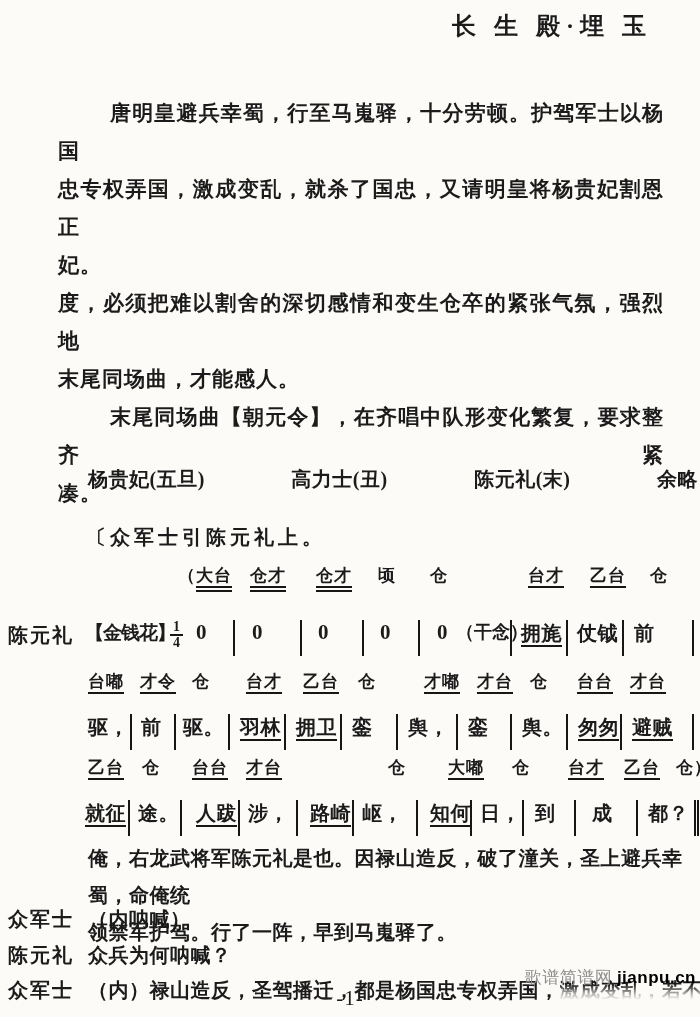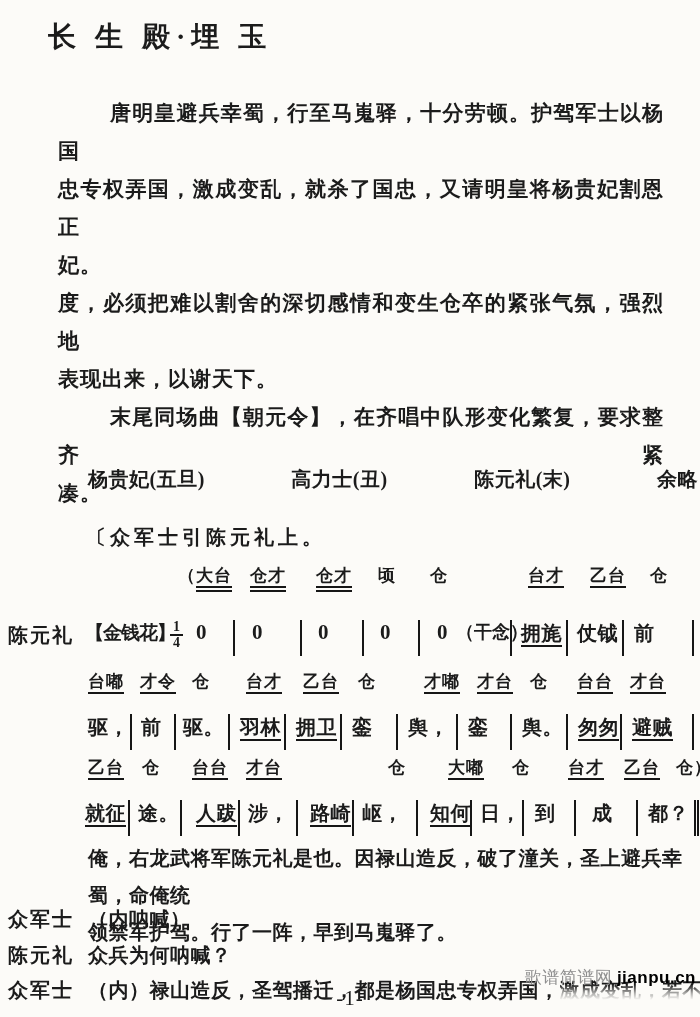--- a/index.html
+++ b/index.html
@@ -7,22 +7,22 @@
   body {
     position:relative;
     background:#fcfbf8;
     color:#1b1b1b;
     font-family:"Liberation Serif","DejaVu Serif",serif;
     font-weight:700;
     overflow:hidden;
   }
   
   #title {
-    position:absolute; top:18px; left:48px; width:604px;
-    text-align:left; font-size:28px; letter-spacing:6px;
+    position:absolute; top:10px; left:48px; width:604px;
+    text-align:right; font-size:24px; letter-spacing:6px;
   }
   
   #intro {
     position:absolute; top:94px; left:58px; width:606px;
     font-size:21px; line-height:38px; letter-spacing:1px;
   }
   #intro .line { text-align:justify; }
   #intro .line.full { text-align-last:justify; }
   #intro .line.indent { text-indent:52px; }
   
@@ -91,21 +91,21 @@
 </head>
 <body>
 
 <h1 id="title">长 生 殿·埋 玉</h1>
 
 <div id="intro">
   <div class="line indent full">唐明皇避兵幸蜀，行至马嵬驿，十分劳顿。护驾军士以杨国</div>
   <div class="line full">忠专权弄国，激成变乱，就杀了国忠，又请明皇将杨贵妃割恩正</div>
   <div class="line">妃。</div>
   <div class="line full">度，必须把难以割舍的深切感情和变生仓卒的紧张气氛，强烈地</div>
-  <div class="line">表现出来，以谢天下。</div>
+  <div class="line">末尾同场曲，才能感人。</div>
   <div class="line indent full">末尾同场曲【朝元令】，在齐唱中队形变化繁复，要求整齐紧</div>
   <div class="line">凑。</div>
 </div>
 
 <div id="cast">
   <span>杨贵妃(五旦)</span>
   <span>高力士(丑)</span>
   <span>陈元礼(末)</span>
   <span>余略</span>
 </div>

